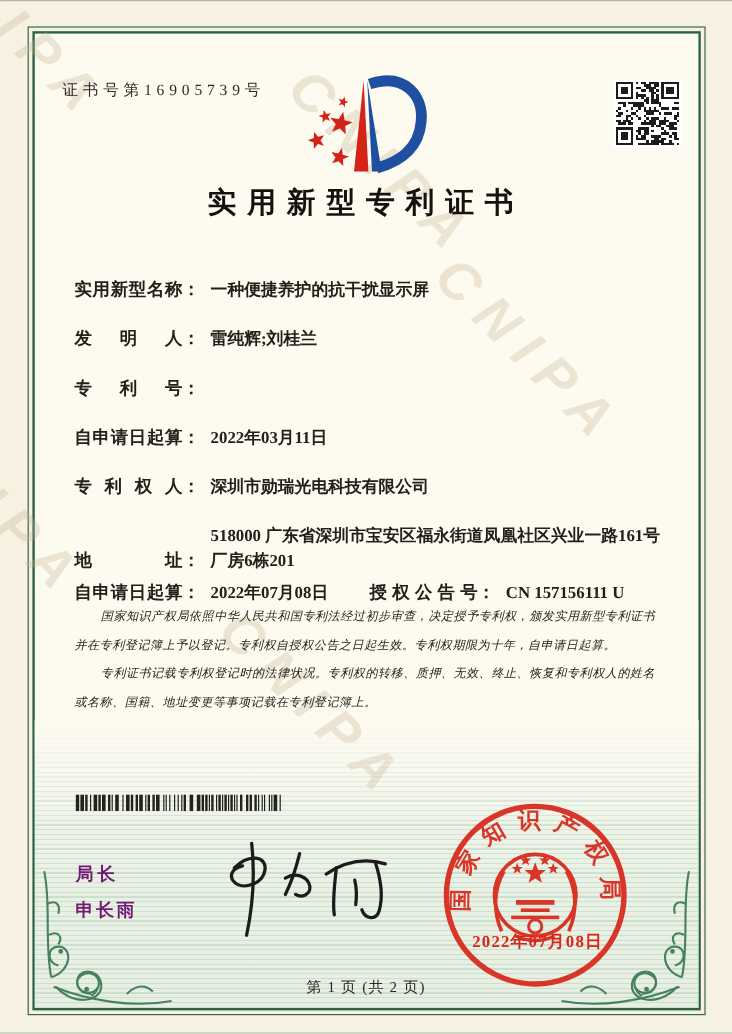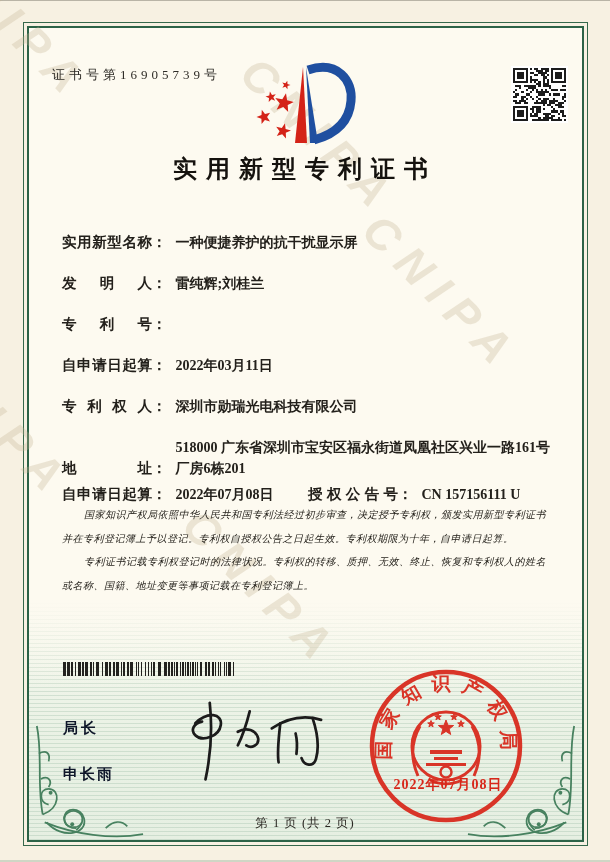--- a/index.html
+++ b/index.html
@@ -37,23 +37,23 @@
   .lbl{display:inline-block;width:90px;text-align:justify;text-align-last:justify;flex:none;}
   .colon{flex:none;}
   .val{margin-left:9px;font-size:14px;}
   .val.wide{width:390px;}
   .pair{display:flex;}
   .pair1{width:246px;flex:none;}
   .legal{position:absolute;left:62px;top:503px;width:488px;z-index:2;
     font-size:10px;line-height:23.5px;color:#26231d;font-style:italic;letter-spacing:0.5px;}
   .legal p{margin:0;text-indent:2.2em;}
   .barcode{position:absolute;left:63px;top:662px;width:174px;height:14px;z-index:2;}
-  .officials{position:absolute;left:63px;top:719px;z-index:2;color:#0f172a;}
+  .officials{position:absolute;left:63px;top:719px;z-index:2;color:#701a75;}
   .officials .t{font-size:15px;letter-spacing:3px;font-weight:600;}
-  .officials .n{font-size:15px;letter-spacing:2px;font-weight:600;margin-top:27px;}
+  .officials .n{font-size:15px;letter-spacing:2px;font-weight:600;margin-top:11px;}
   .sig{position:absolute;left:163px;top:690px;width:170px;height:98px;z-index:2;}
   .seal{position:absolute;left:366px;top:666px;width:160px;height:160px;z-index:3;opacity:0.93;}
   .seal-date{position:absolute;left:378px;top:776px;width:140px;z-index:4;text-align:center;
     color:#d8271a;font-size:14px;font-weight:bold;letter-spacing:1px;}
   .footer{position:absolute;left:0;top:815px;width:100%;z-index:2;text-align:center;
     font-size:12.5px;letter-spacing:1px;color:#2a2722;font-family:Liberation Serif, serif;}
   .orn{position:absolute;bottom:20px;width:118px;height:118px;z-index:2;}
   .orn.left{left:27px;}
   .orn.right{right:26px;transform:scaleX(-1);}
 </style>

